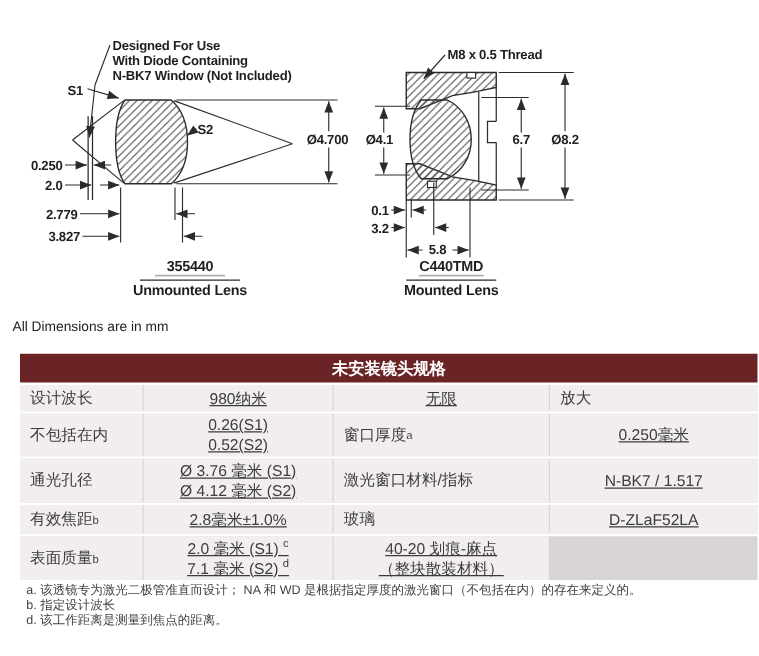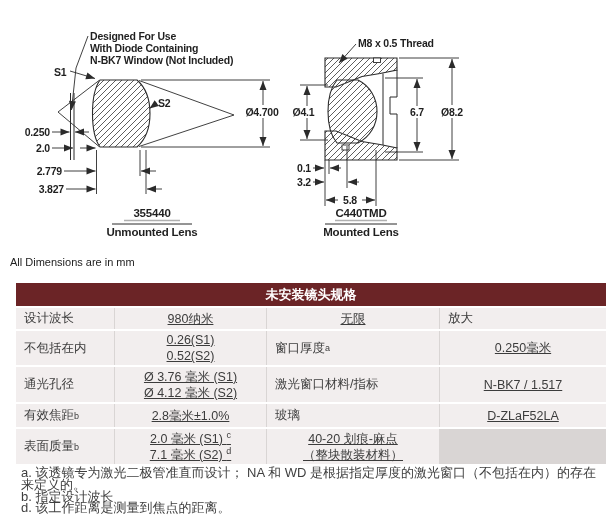--- a/index.html
+++ b/index.html
@@ -38,21 +38,21 @@
     align-items:center; text-align:center; line-height:16px;text-decoration:underline;
   }
   .h21 .cell { min-height:21px; }
   .h34 .cell { min-height:34px; }
   .h35 .cell { min-height:35px; }
   .h23 .cell { min-height:23px; }
   sup { font-size:9px; line-height:0; }
   
   .footnotes {
     position:absolute; left:21px; top:467px; width:578px;
-    font-size:13px; color:#3f3f3f; line-height:11.8px;
+    font-size:10px; color:#3f3f3f; line-height:11.8px;
   }
 </style>
 </head>
 <body>
 
 <svg id="left-drawing" class="drawing-svg" width="300" height="250" viewBox="0 0 300 250">
   <defs>
     <pattern id="hatchL" width="6" height="6" patternUnits="userSpaceOnUse">
       <path d="M-1.5,1.5 L1.5,-1.5 M-1.5,7.5 L7.5,-1.5 M4.5,7.5 L7.5,4.5" stroke="#4c4c4c" stroke-width="0.9"></path>
     </pattern>

